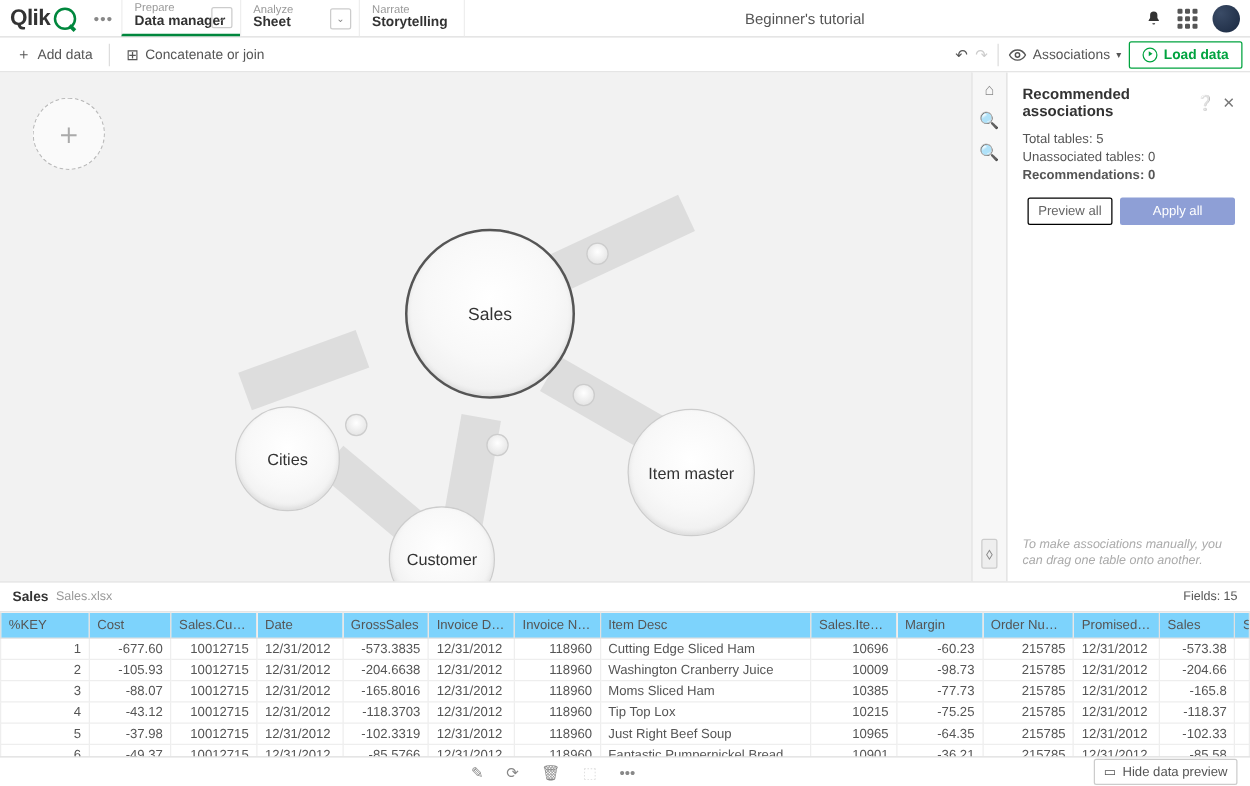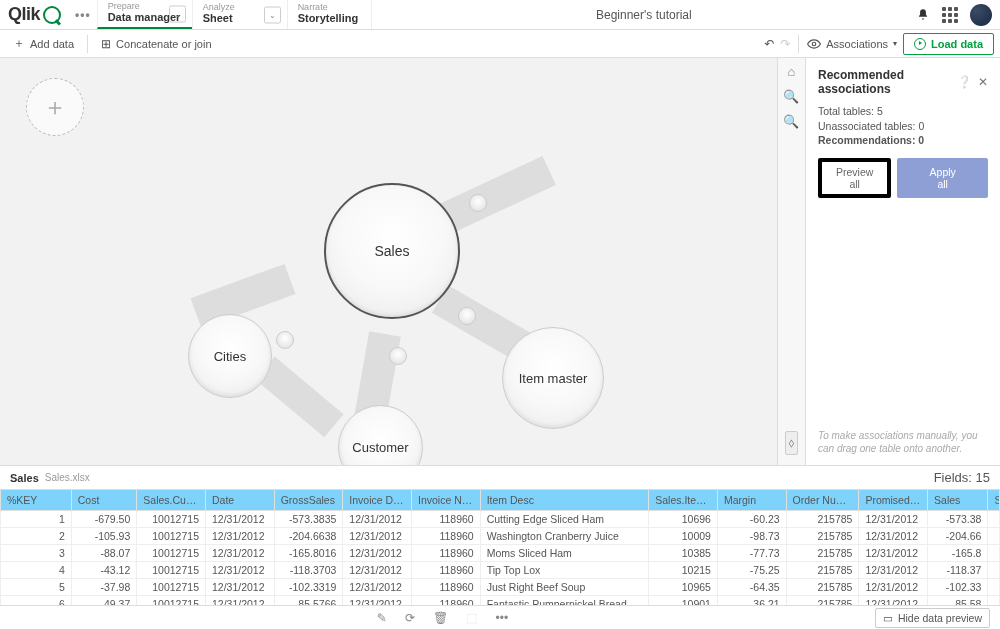--- a/index.html
+++ b/index.html
@@ -322,21 +322,21 @@
     .panel-line strong {
       font-weight: 600;
     }
     .panel-buttons {
       display: flex;
       gap: 6px;
       margin-top: 10px;
       justify-content: flex-end;
     }
     .btn-secondary {
-      border: 4px solid #000000;
+      border: 1px solid #000000;
       background: #fff;
       padding: 4px 8px;
       font-size: 10.5px;
       color: #666;
       border-radius: 2px;
       cursor: pointer;
     }
     .btn-primary {
       border: none;
       background: #8e9fd6;
@@ -368,21 +368,21 @@
       font-weight: 600;
       color: #333;
       margin-right: 6px;
     }
     .table-title-bar .fname {
       color: #999;
       font-size: 10px;
     }
     .table-title-bar .fields {
       margin-left: auto;
-      font-size: 13px;
+      font-size: 10px;
     }
     
     
     .data-table {
       height: 116px;
       border-top: 1px solid #ddd;
       overflow: hidden;
     }
     table {
       border-collapse: collapse;
@@ -538,27 +538,27 @@
     <div class="link" style="left:265px;top:295px;width:90px;height:30px;transform:rotate(40deg)"></div>
 
     <div class="link-node" style="left:478px;top:145px"></div>
     <div class="link-node" style="left:285px;top:282px"></div>
     <div class="link-node" style="left:467px;top:258px"></div>
     <div class="link-node" style="left:398px;top:298px"></div>
 
     <div class="bubble selected" style="left:324px;top:125px;width:136px;height:136px;font-size:14px">
       <span>Sales</span>
     </div>
-    <div class="bubble" style="left:188px;top:256px;width:84px;height:84px">
+    <div class="bubble" style="left:188px;top:267px;width:84px;height:84px">
       <span>Cities</span>
     </div>
     <div class="bubble" style="left:502px;top:269px;width:102px;height:102px">
       <span>Item master</span>
     </div>
-    <div class="bubble" style="left:338px;top:347px;width:85px;height:85px">
+    <div class="bubble" style="left:311px;top:347px;width:85px;height:85px">
       <span>Customer</span>
     </div>
   </div>
 
   <div class="tool-strip">
     <span class="ticon">⌂</span>
     <span class="ticon disabled">🔍</span>
     <span class="ticon">🔍</span>
     <span style="flex:1"></span>
     <span class="ticon" style="margin-bottom:10px;background:#eee;padding:3px;border:1px solid #ccc;border-radius:2px">⬨</span>
@@ -623,21 +623,21 @@
           <th>Margin</th>
           <th>Order Number</th>
           <th>Promised D...</th>
           <th>Sales</th>
           <th>S</th>
         </tr>
     </thead>
     <tbody id="tbody">
         <tr>
           <td class="num">1</td>
-          <td class="num">-679.50</td>
+          <td class="num">-677.60</td>
           <td class="num">10012715</td>
           <td>12/31/2012</td>
           <td class="num">-573.3835</td>
           <td>12/31/2012</td>
           <td class="num">118960</td>
           <td>Cutting Edge Sliced Ham</td>
           <td class="num">10696</td>
           <td class="num">-60.23</td>
           <td class="num">215785</td>
           <td>12/31/2012</td>

